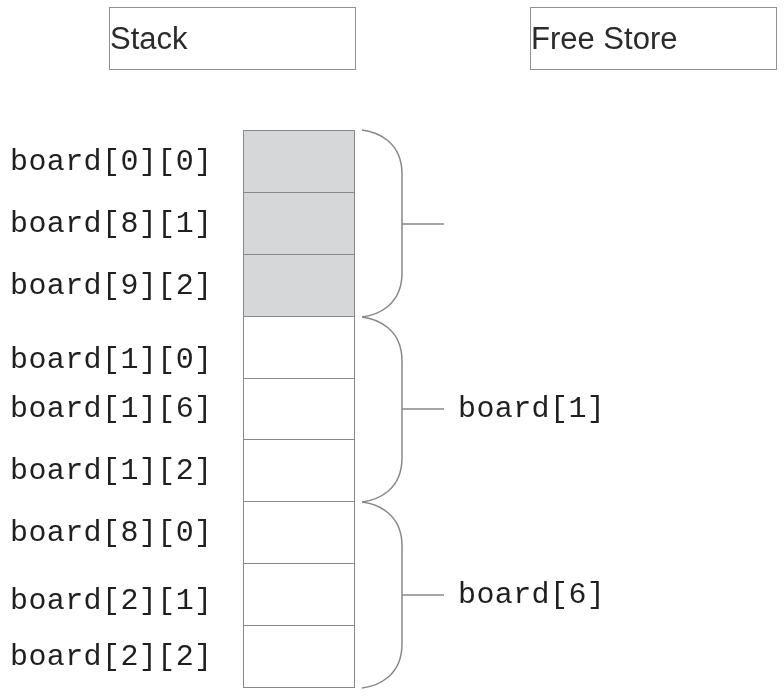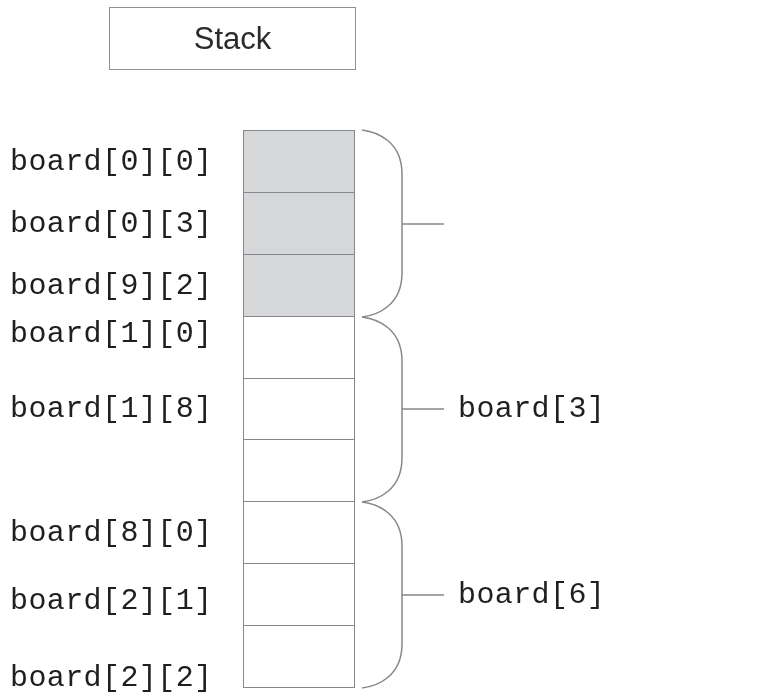--- a/index.html
+++ b/index.html
@@ -15,21 +15,21 @@
     background:#ffffff;
     font-family:"Liberation Sans", sans-serif;
     overflow:hidden;
   }
   
   .title-box{
     position:absolute;top:7px;height:63px;width:247px;
     box-sizing:border-box;
     border:1.5px solid #8f9194;
     background:#ffffff;
-    display:flex;align-items:center;justify-content:center;
+    display:flex;align-items:center;
     font-size:31px;color:var(--sans-text);
   }
   .stack-box{left:109px;}
   .freestore-box{left:530px;}
 
   
   .memory-column{
     position:absolute;left:243px;top:130px;width:112px;height:558px;
     box-sizing:border-box;
     border:1.5px solid var(--line);
@@ -57,29 +57,33 @@
   .braces-svg{position:absolute;left:0;top:0;pointer-events:none;}
 </style>
 </head>
 <body>
 
 <div class="canvas">
 
   <div class="title-box stack-box">
     <span>Stack</span>
   </div>
+  <div class="title-box freestore-box">
+    <span>Free Store</span>
+  </div>
 
   <div class="mono-label cell-label" style="top:162px">board[0][0]</div>
-  <div class="mono-label cell-label" style="top:224px">board[0][3]</div>
+  <div class="mono-label cell-label" style="top:224px">board[8][1]</div>
   <div class="mono-label cell-label" style="top:286px">board[9][2]</div>
-  <div class="mono-label cell-label" style="top:334px">board[1][0]</div>
-  <div class="mono-label cell-label" style="top:409px">board[1][8]</div>
+  <div class="mono-label cell-label" style="top:360px">board[1][0]</div>
+  <div class="mono-label cell-label" style="top:409px">board[1][6]</div>
+  <div class="mono-label cell-label" style="top:471px">board[1][2]</div>
   <div class="mono-label cell-label" style="top:533px">board[8][0]</div>
   <div class="mono-label cell-label" style="top:601px">board[2][1]</div>
-  <div class="mono-label cell-label" style="top:678px">board[2][2]</div>
+  <div class="mono-label cell-label" style="top:657px">board[2][2]</div>
 
   <div class="memory-column">
     <div class="memory-cell shaded"></div>
     <div class="memory-cell shaded"></div>
     <div class="memory-cell shaded"></div>
     <div class="memory-cell"></div>
     <div class="memory-cell"></div>
     <div class="memory-cell"></div>
     <div class="memory-cell"></div>
     <div class="memory-cell"></div>
@@ -90,16 +94,16 @@
     <g fill="none" stroke="#85888c" stroke-width="1.5">
       <path d="M 362 130 C 378 132, 402 142, 402 174 L 402 273 C 402 305, 378 315, 362 317"></path>
       <line x1="402" y1="224" x2="444" y2="224"></line>
       <path d="M 362 317 C 378 319, 402 329, 402 361 L 402 458 C 402 490, 378 500, 362 502"></path>
       <line x1="402" y1="409" x2="444" y2="409"></line>
       <path d="M 362 502 C 378 504, 402 514, 402 546 L 402 644 C 402 676, 378 686, 362 688"></path>
       <line x1="402" y1="595" x2="444" y2="595"></line>
     </g>
   </svg>
 
-  <div class="mono-label group-label" style="top:409px">board[3]</div>
+  <div class="mono-label group-label" style="top:409px">board[1]</div>
   <div class="mono-label group-label" style="top:595px">board[6]</div>
 
 </div>
 
 </body></html>

